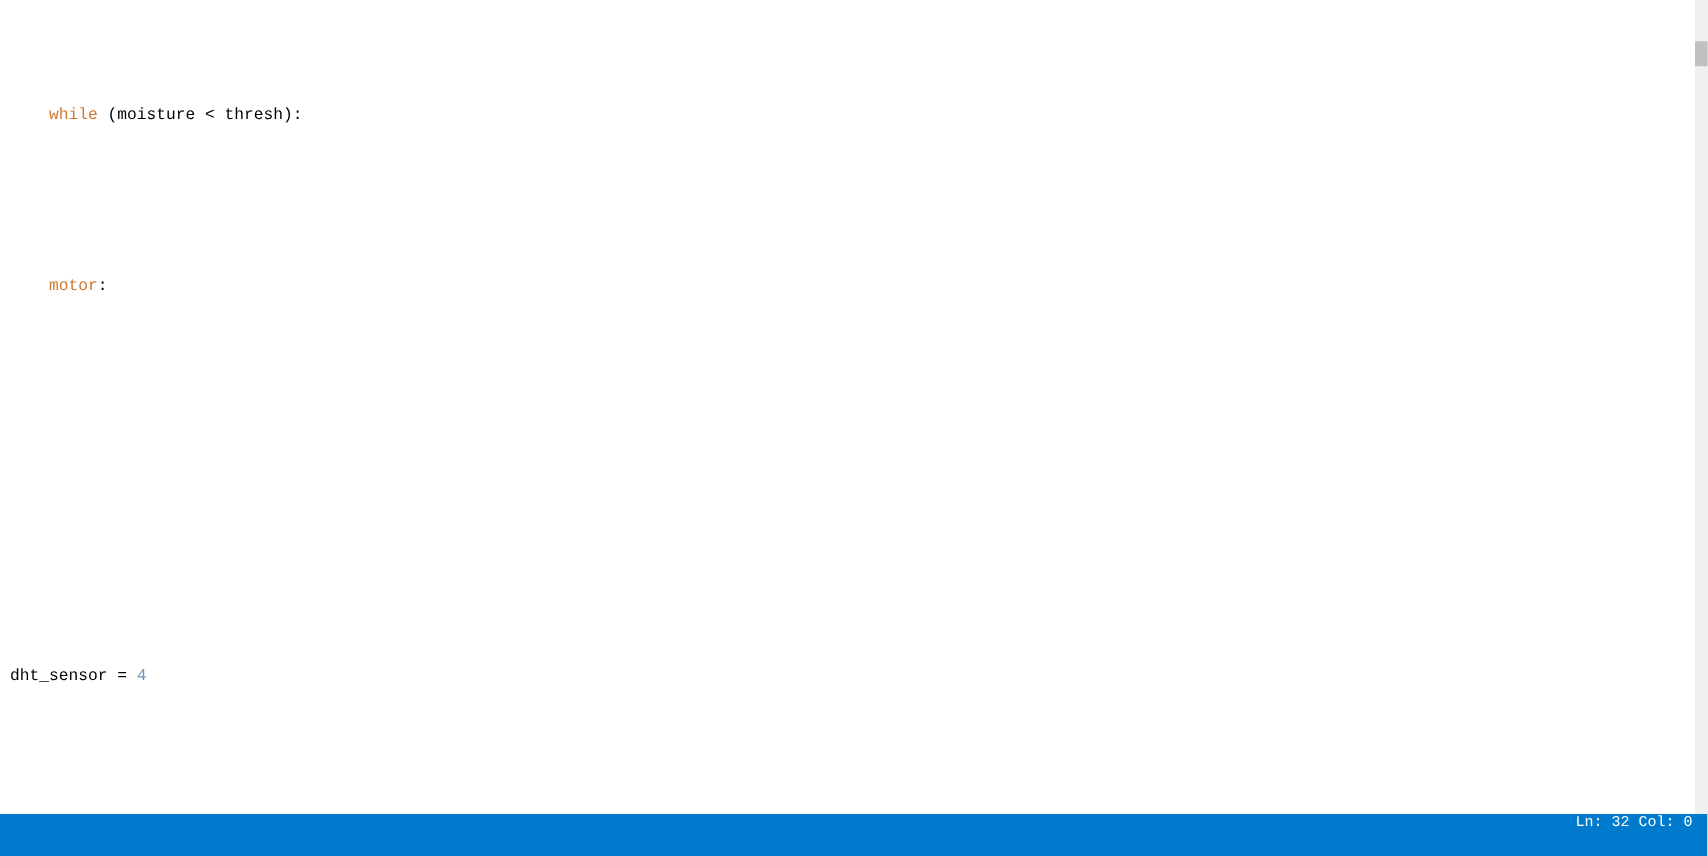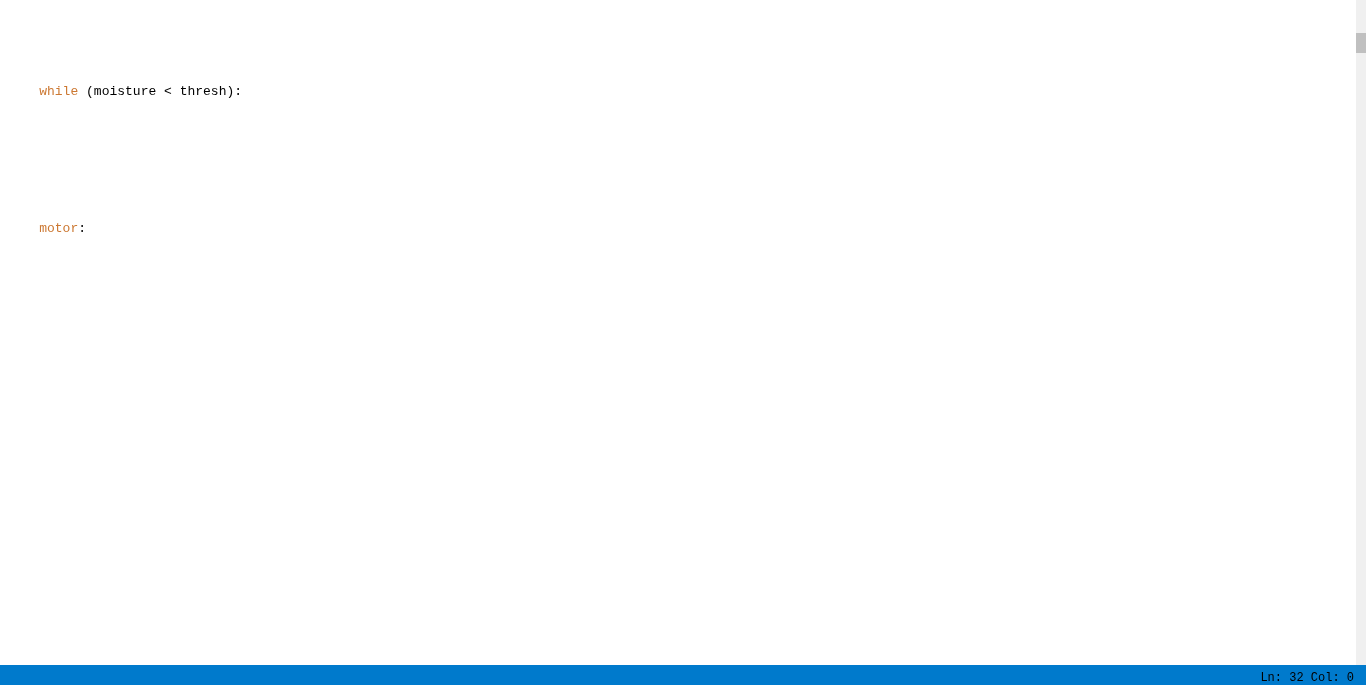--- a/index.html
+++ b/index.html
@@ -41,25 +41,25 @@
       display: inline;
     }
 
     
     .kw-orange { color: #cc7832; }       
     .kw-blue { color: #6897bb; }     
     .plain { color: #000000; }
 
     
     #status-bar {
-      height: 20px;
+      height: 34px;
       background: #007acc;
-      color: #000000;
+      color: #ffffff;
       display: flex;
-      align-items: flex-end;
+      align-items: flex-start;
       justify-content: flex-end;
       padding: 0 12px;
       font-size: 12px;
       font-family: 'Courier New', Courier, monospace;
     }
 
     .scrollbar-right {
       position: absolute;
       right: 0;
       top: 0;
@@ -96,20 +96,23 @@
     </div>
 
     
 
     
     <div class="line"><span class="line-content">&nbsp;</span></div>
     
     <div class="line"><span class="line-content">&nbsp;</span></div>
 
     
+    <div class="line">
+      <span class="line-content"><span class="plain">dht_sensor = </span><span class="kw-blue">4</span></span>
+    </div>
 
     
     
 
     
     
 
     
     
 

